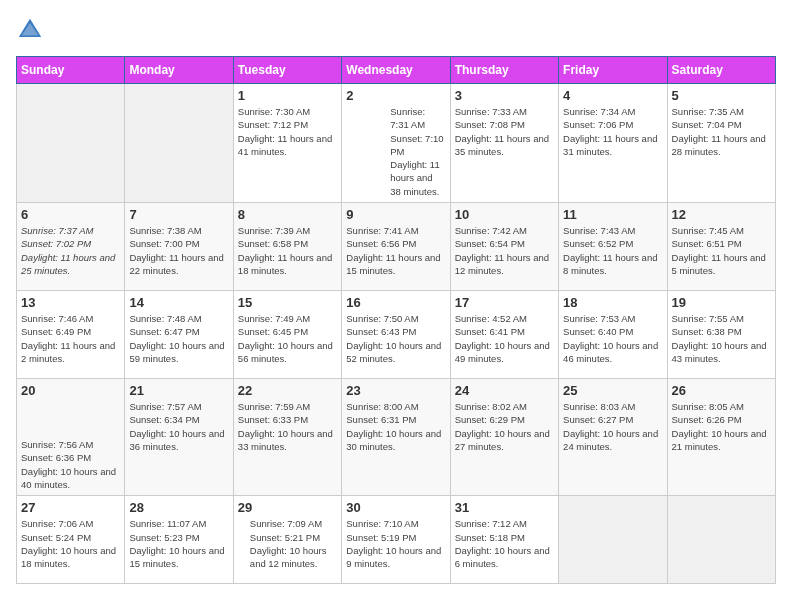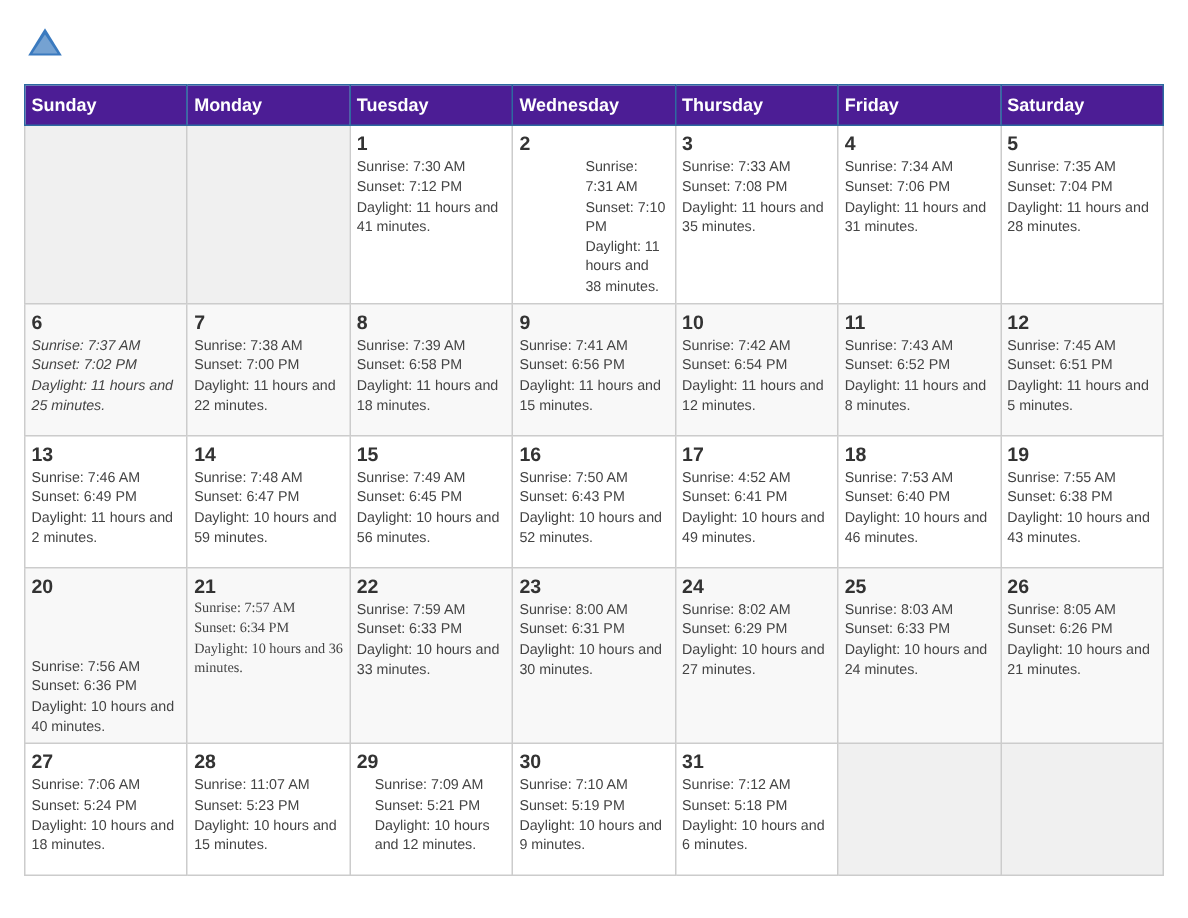--- a/index.html
+++ b/index.html
@@ -47,21 +47,21 @@
       font-size: 16px;
       color: #555;
       margin-top: 2px;
     }
     table {
       width: 100%;
       border-collapse: collapse;
       table-layout: fixed;
     }
     thead th {
-      background-color: #4c1d95;
+      background-color: #d946ef;
       color: #fff;
       font-size: 12px;
       font-weight: bold;
       padding: 6px 4px;
       text-align: left;
       border: 1px solid #2d6aa0;
       margin-top: 27px;
     }
     tbody td {
       border: 1px solid #ccc;
@@ -247,21 +247,21 @@
       </tr>
       <tr>
         <td>
           <span class="day-number">20</span>
           <div class="day-info" style="white-space: pre-line; margin-top: 40px;">Sunrise: 7:56 AM
 Sunset: 6:36 PM
 Daylight: 10 hours and 40 minutes.</div>
         </td>
         <td>
           <span class="day-number">21</span>
-          <div class="day-info" style="white-space: pre-line; font-family: Liberation Serif, serif;">Sunrise: 7:57 AM
+          <div class="day-info" style="white-space: pre-line;">Sunrise: 7:57 AM
 Sunset: 6:34 PM
 Daylight: 10 hours and 36 minutes.</div>
         </td>
         <td>
           <span class="day-number">22</span>
           <div class="day-info" style="white-space: pre-line;">Sunrise: 7:59 AM
 Sunset: 6:33 PM
 Daylight: 10 hours and 33 minutes.</div>
         </td>
         <td>
@@ -272,21 +272,21 @@
         </td>
         <td>
           <span class="day-number">24</span>
           <div class="day-info" style="white-space: pre-line;">Sunrise: 8:02 AM
 Sunset: 6:29 PM
 Daylight: 10 hours and 27 minutes.</div>
         </td>
         <td>
           <span class="day-number">25</span>
           <div class="day-info" style="white-space: pre-line;">Sunrise: 8:03 AM
-Sunset: 6:33 PM
+Sunset: 6:27 PM
 Daylight: 10 hours and 24 minutes.</div>
         </td>
         <td>
           <span class="day-number">26</span>
           <div class="day-info" style="white-space: pre-line;">Sunrise: 8:05 AM
 Sunset: 6:26 PM
 Daylight: 10 hours and 21 minutes.</div>
         </td>
       </tr>
       <tr>

